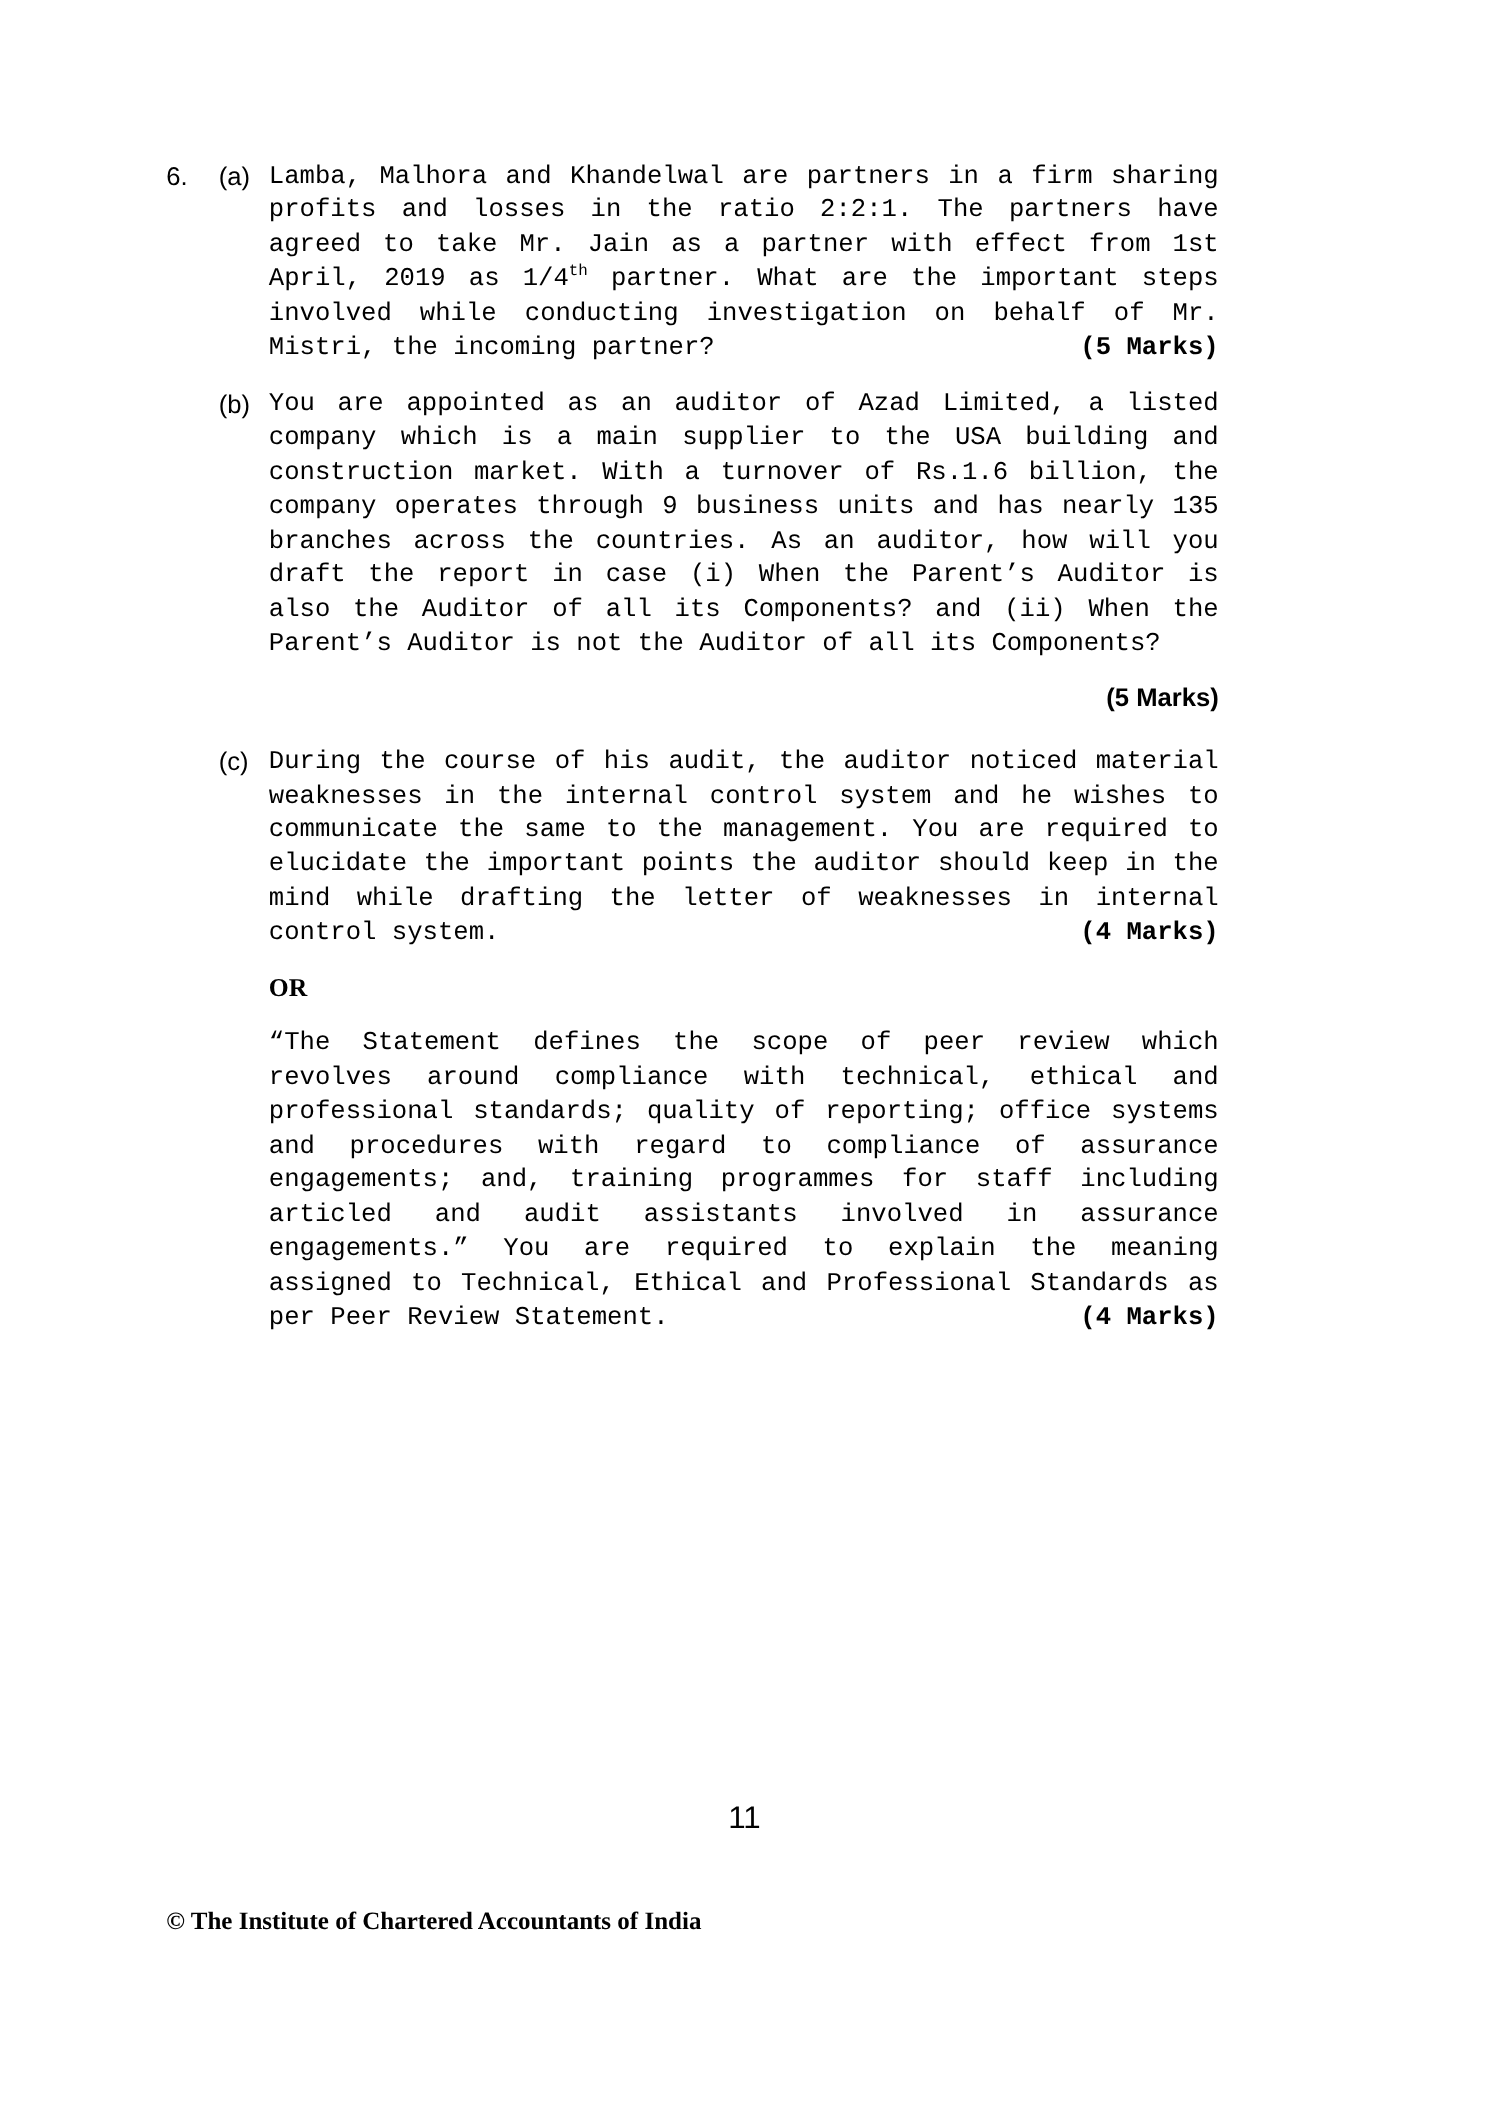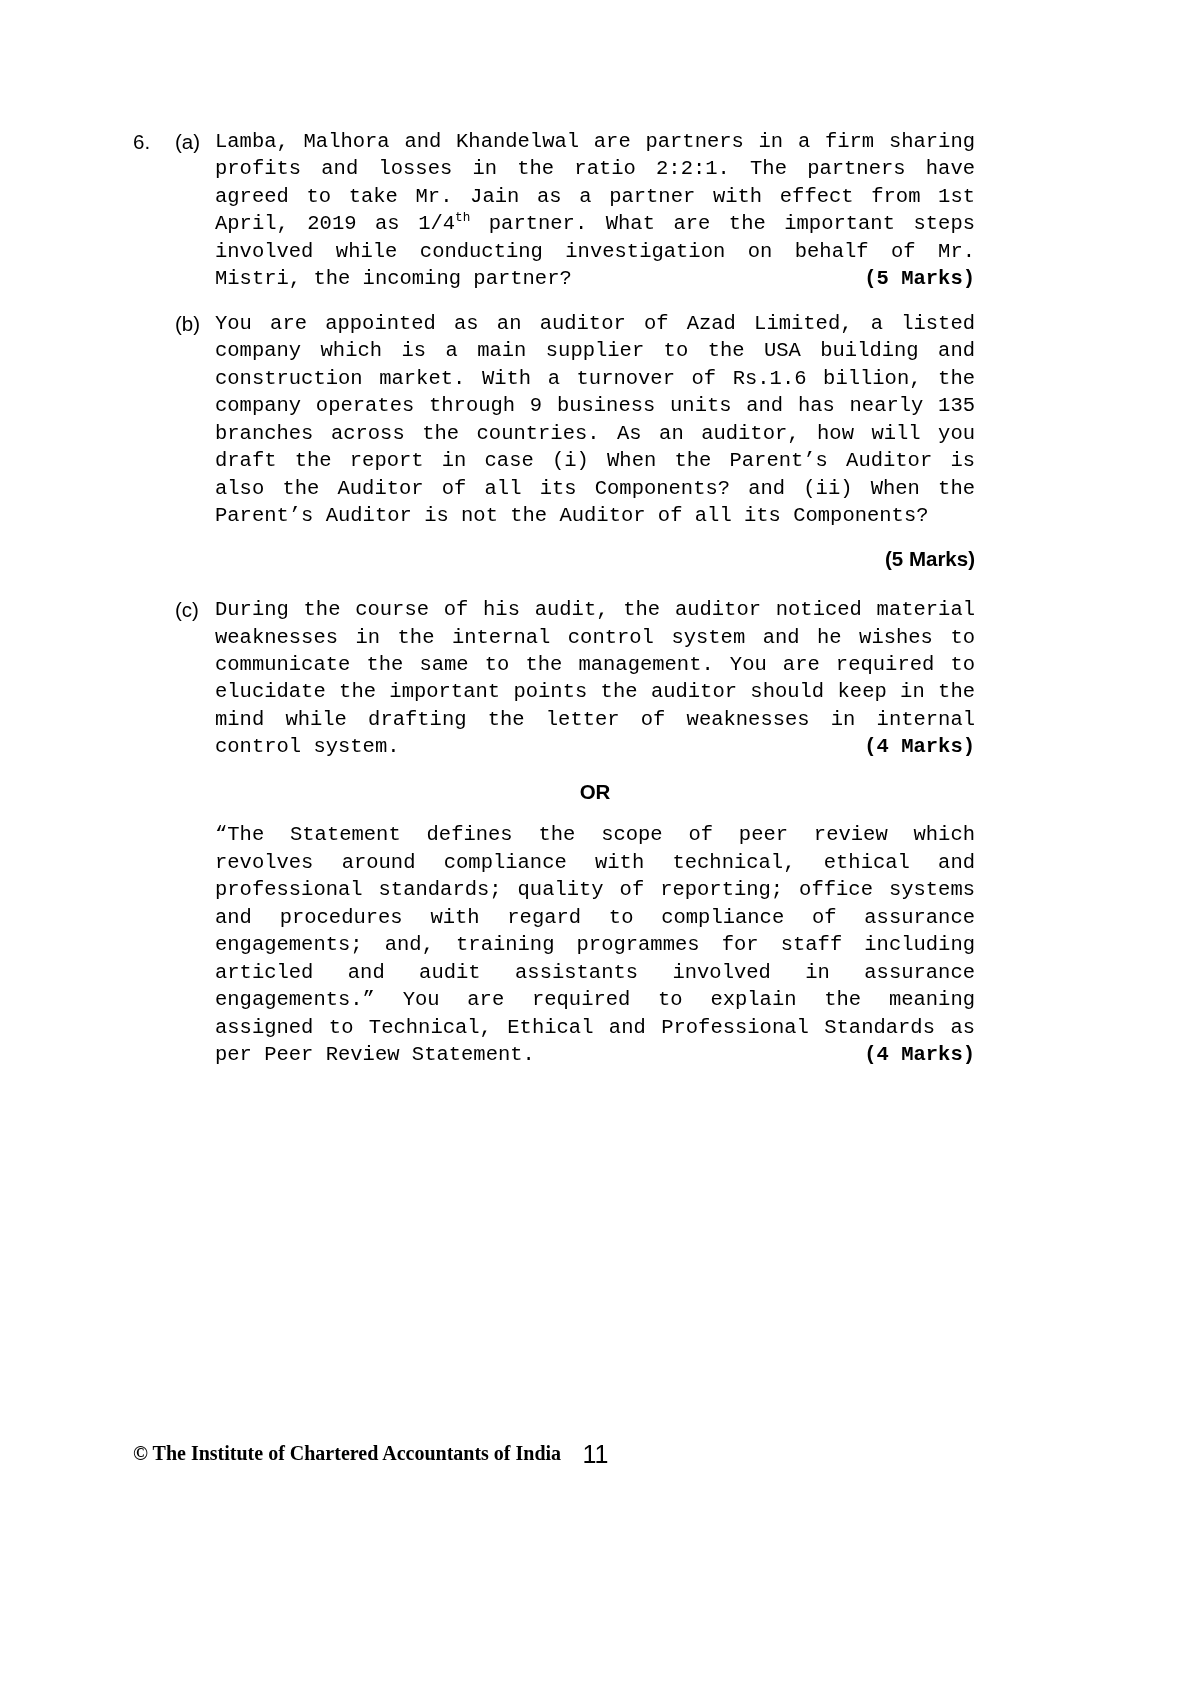--- a/index.html
+++ b/index.html
@@ -51,34 +51,34 @@
   }
   .marks { font-weight: bold; }
   .marks-inline { float: right; }
   .marks-line {
     text-align: right;
     font-weight: bold;
     margin: 15px 0 24px 0;
   }
   .or-row {
     margin: 6px 0 16px 40px;
-    text-align: center;
     font-weight: bold;
+    font-family: Liberation Serif, serif;
   }
   .page-number {
     position: absolute;
     top: 1438px;
     left: 0;
     width: 100%;
     text-align: center;
     font-size: 25px;
   }
   .footer {
     position: absolute;
-    top: 1440px;
+    top: 1524px;
     left: 133px;
     font-family: "Liberation Serif", serif;
     font-weight: bold;
     font-size: 20px;
   }
 </style>
 </head>
 <body>
 
 <div class="page">

